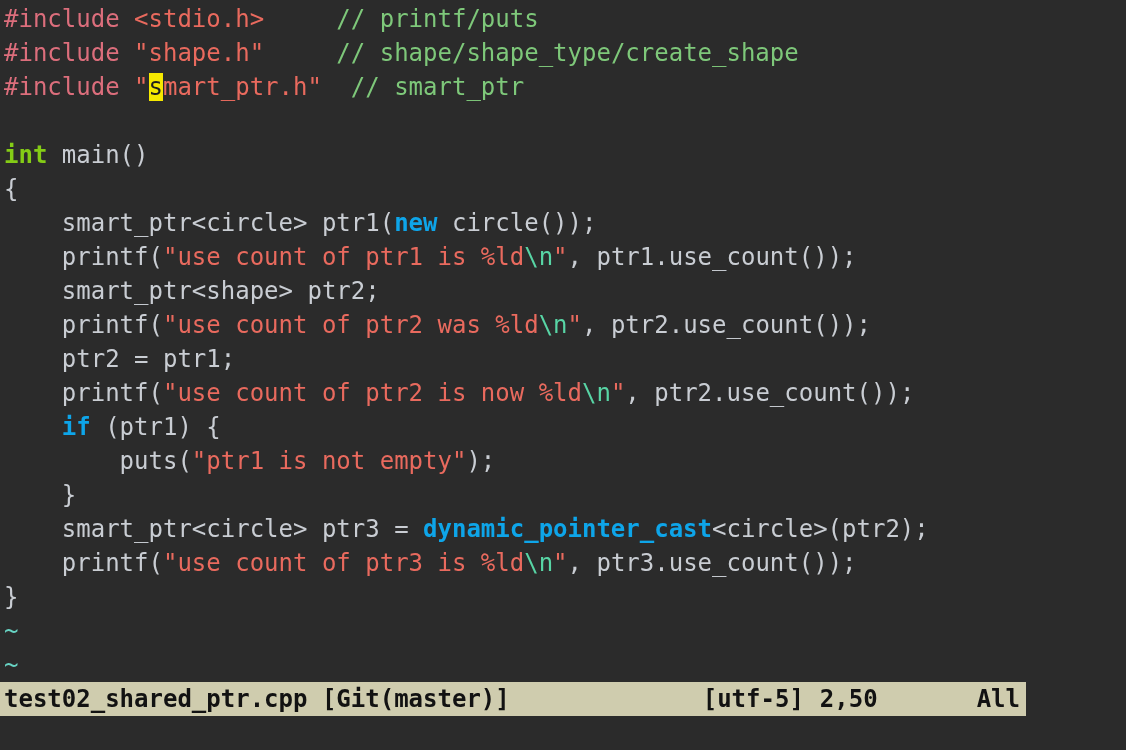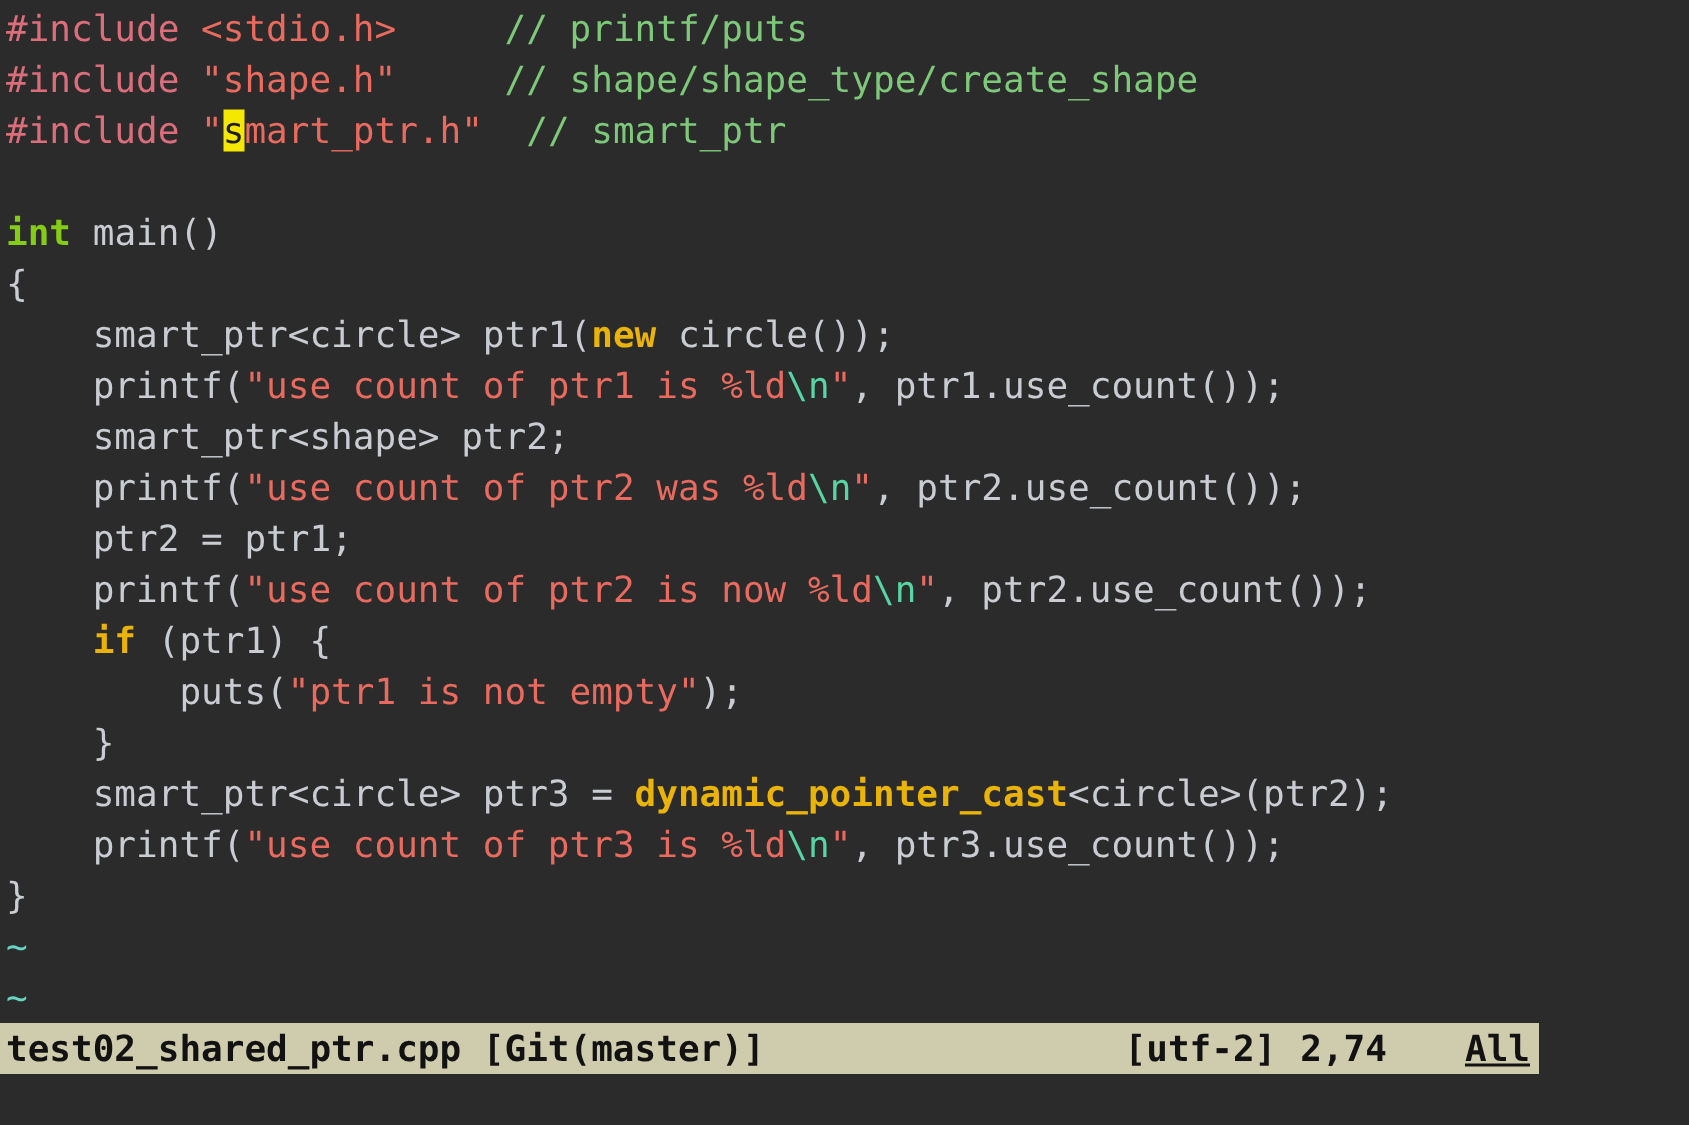--- a/index.html
+++ b/index.html
@@ -18,55 +18,55 @@
     top: 2px; left: 4px; right: 0;
     height: 680px;
     white-space: pre;
     color: #c9cdd3;
   }
   .line { height: 34px; white-space: pre; }
   .pp     { color: #dc6e7c; }                      
   .str    { color: #e96a5e; }                      
   .cm     { color: #7ec87a; }                      
   .kw1    { color: #84cc16; font-weight: bold; }   
-  .kw2    { color: #eab308; font-weight: bold; }   
+  .kw2    { color: #0ea5e9; font-weight: bold; }   
   .esc    { color: #58d5a5; }                      
   .tilde  { color: #68d4c4; }                      
   .cursor { background: #f5e800; color: #1e1e1e; } 
   .status-bar {
     position: absolute;
     left: 0; top: 682px;
     width: 1026px; height: 34px;
     background: #cfccae;
     color: #121212;
     font-weight: bold;
     white-space: pre;
   }
   .sb-left  { position: absolute; left: 4px; top: 0; line-height: 34px; }
   .sb-right { position: absolute; right: 6px; top: 0; line-height: 34px; display: flex; }
   .sb-pos    { margin-left: 16px; }
-  .sb-scroll { margin-left: 52px; text-decoration: underline; }
+  .sb-scroll { margin-left: 99px; }
   .command-line {
     position: absolute;
     left: 0; top: 716px;
     width: 1126px; height: 34px;
     background: #2b2b2b;
   }
 </style>
 </head>
 <body>
 
 <div class="terminal">
 
   <div class="code-area"><div class="line"><span class="pp">#include</span><span> </span><span class="str">&lt;stdio.h&gt;</span><span>     </span><span class="cm">// printf/puts</span></div><div class="line"><span class="pp">#include</span><span> </span><span class="str">"shape.h"</span><span>     </span><span class="cm">// shape/shape_type/create_shape</span></div><div class="line"><span class="pp">#include</span><span> </span><span class="str">"</span><span class="cursor">s</span><span class="str">mart_ptr.h"</span><span>  </span><span class="cm">// smart_ptr</span></div><div class="line"></div><div class="line"><span class="kw1">int</span><span> main()</span></div><div class="line"><span>{</span></div><div class="line"><span>    smart_ptr&lt;circle&gt; ptr1(</span><span class="kw2">new</span><span> circle());</span></div><div class="line"><span>    printf(</span><span class="str">"use count of ptr1 is %ld</span><span class="esc">\n</span><span class="str">"</span><span>, ptr1.use_count());</span></div><div class="line"><span>    smart_ptr&lt;shape&gt; ptr2;</span></div><div class="line"><span>    printf(</span><span class="str">"use count of ptr2 was %ld</span><span class="esc">\n</span><span class="str">"</span><span>, ptr2.use_count());</span></div><div class="line"><span>    ptr2 = ptr1;</span></div><div class="line"><span>    printf(</span><span class="str">"use count of ptr2 is now %ld</span><span class="esc">\n</span><span class="str">"</span><span>, ptr2.use_count());</span></div><div class="line"><span>    </span><span class="kw2">if</span><span> (ptr1) {</span></div><div class="line"><span>        puts(</span><span class="str">"ptr1 is not empty"</span><span>);</span></div><div class="line"><span>    }</span></div><div class="line"><span>    smart_ptr&lt;circle&gt; ptr3 = </span><span class="kw2">dynamic_pointer_cast</span><span>&lt;circle&gt;(ptr2);</span></div><div class="line"><span>    printf(</span><span class="str">"use count of ptr3 is %ld</span><span class="esc">\n</span><span class="str">"</span><span>, ptr3.use_count());</span></div><div class="line"><span>}</span></div><div class="line"><span class="tilde">~</span></div><div class="line"><span class="tilde">~</span></div></div>
 
   <div class="status-bar">
     <span class="sb-left">test02_shared_ptr.cpp [Git(master)]</span>
     <span class="sb-right">
-      <span>[utf-2]</span>
-      <span class="sb-pos">2,74</span>
+      <span>[utf-5]</span>
+      <span class="sb-pos">2,50</span>
       <span class="sb-scroll">All</span>
     </span>
   </div>
 
   <div class="command-line"></div>
 
 </div>
 
 </body></html>

